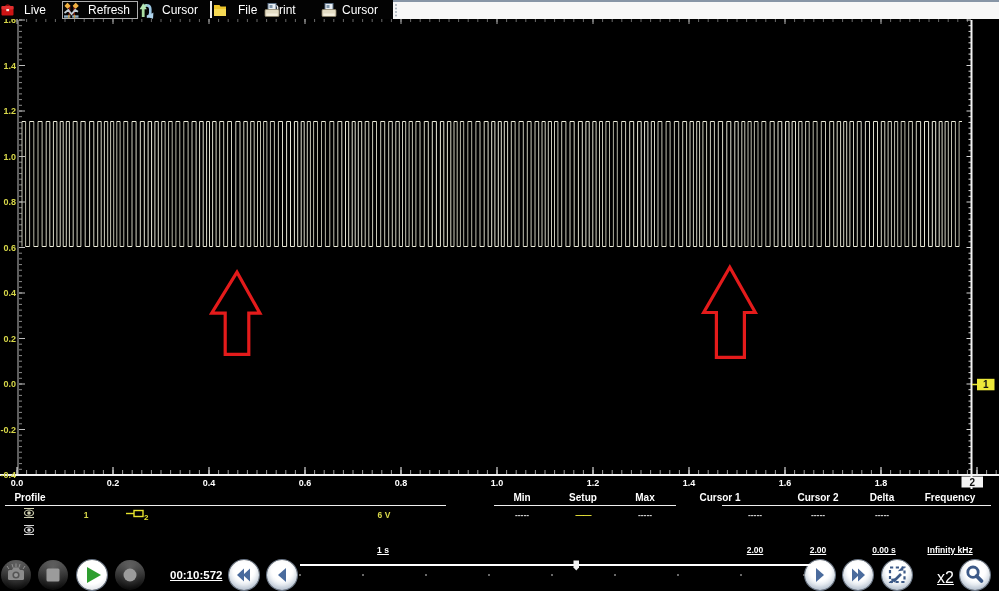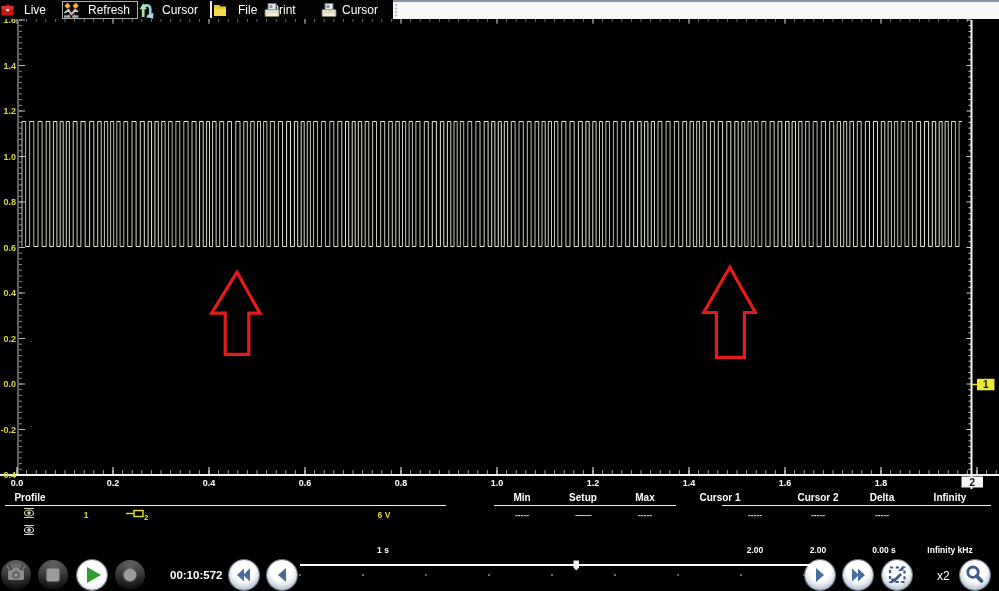--- a/index.html
+++ b/index.html
@@ -1,19 +1,19 @@
 <!DOCTYPE html>
 <html><head>
 <meta charset="utf-8">
 <style>
 * { margin:0; padding:0; box-sizing:border-box; }
 html,body { width:999px; height:591px; background:#000; overflow:hidden;
   font-family:"Liberation Sans", sans-serif; }
 .abs { position:absolute; }
-.wt { color:#fff; }
+.wt { color:#fff;text-decoration:underline; }
 .yt { color:#d8d84a; }
 #whitestrip { left:393px; top:0; width:606px; height:19px;
   background:#f7f7f7; border-top:2px solid #8795a6; }
 #toolbar { left:0; top:0; width:393px; height:19px; background:#030303; }
 .tbtxt { position:absolute; top:3px; color:#fff; font-size:12px; }
 #curbtn { position:absolute; left:62px; top:1px; width:76px; height:17.5px;
   border:1px solid #aeaeae; }
 #tbsep { position:absolute; left:210px; top:1px; width:2px; height:17px; background:#e9e9e9; }
 .hdr { position:absolute; color:#fff; font-size:10px; font-weight:bold;
   transform:translateX(-50%); white-space:nowrap; }
@@ -197,21 +197,21 @@
     <rect x="323.5" y="13.5" width="11" height="2.4" fill="#f4efdd"></rect>
   </g>
 </svg>
 <span class="hdr" style="left:30px; top:492px">Profile</span>
 <span class="hdr" style="left:522px; top:492px">Min</span>
 <span class="hdr" style="left:583px; top:492px">Setup</span>
 <span class="hdr" style="left:645px; top:492px">Max</span>
 <span class="hdr" style="left:720px; top:492px">Cursor 1</span>
 <span class="hdr" style="left:818px; top:492px">Cursor 2</span>
 <span class="hdr" style="left:882px; top:492px">Delta</span>
-<span class="hdr" style="left:950px; top:492px">Infinity</span>
+<span class="hdr" style="left:950px; top:492px">Frequency</span>
 <div class="uline" style="left:5px; top:505px; width:441px"></div>
 <div class="uline" style="left:494px; top:505px; width:182px"></div>
 <div class="uline" style="left:722px; top:505px; width:269px"></div>
 <span class="val yt" style="left:86px; top:510px">1</span>
 <span class="val yt" style="left:384px; top:510px">6 V</span>
 <span class="val" style="left:522px; top:510px; color:#d6d6d6">-----</span>
 <span class="val" style="left:583px; top:510px; color:#e8e43a; letter-spacing:-1px">——</span>
 <span class="val" style="left:645px; top:510px; color:#d6d6d6">-----</span>
 <span class="val" style="left:755px; top:510px; color:#d6d6d6">-----</span>
 <span class="val" style="left:818px; top:510px; color:#d6d6d6">-----</span>
@@ -242,21 +242,21 @@
 <div class="cbtn dark" style="left:38px"></div>
 <div class="cbtn" style="left:77px; background:radial-gradient(circle at 50% 35%, #ffffff 55%, #cdd3dd 100%); box-shadow:0 0 0 1px #6a7686;"></div>
 <div class="cbtn dark" style="left:115px"></div>
 <div class="cbtn silver" style="left:229px"></div>
 <div class="cbtn silver" style="left:267px"></div>
 <div class="cbtn silver" style="left:805px"></div>
 <div class="cbtn silver" style="left:843px"></div>
 <div class="cbtn silver" style="left:882px"></div>
 <div class="cbtn silver" style="left:960px"></div>
 <span class="abs wt" style="left:170px; top:569px; font-size:11.5px; font-weight:bold;">00:10:572</span>
-<span class="abs wt" style="left:937px; top:569px; font-size:12px;">x2</span>
+<span class="abs wt" style="left:937px; top:569px; font-size:16px;">x2</span>
 <svg class="abs" style="left:0; top:558px" width="999" height="33" viewBox="0 0 999 33">
 
   <g stroke="#909090" stroke-width="1" fill="none">
     <path d="M9,11 l-2,-3 M13,9.5 l-1,-3.5 M16,9 l0,-3.5 M19,9.5 l1,-3.5 M23,11 l2,-3"></path>
   </g>
   <rect x="8" y="12" width="16" height="10" rx="1.5" fill="#8b8b8b"></rect>
   <path d="M12,12 l1.5,-2.5 h5 L20,12 Z" fill="#8b8b8b"></path>
   <circle cx="16" cy="17" r="3.6" fill="#555"></circle>
   <circle cx="16" cy="17" r="2" fill="#999"></circle>
 

